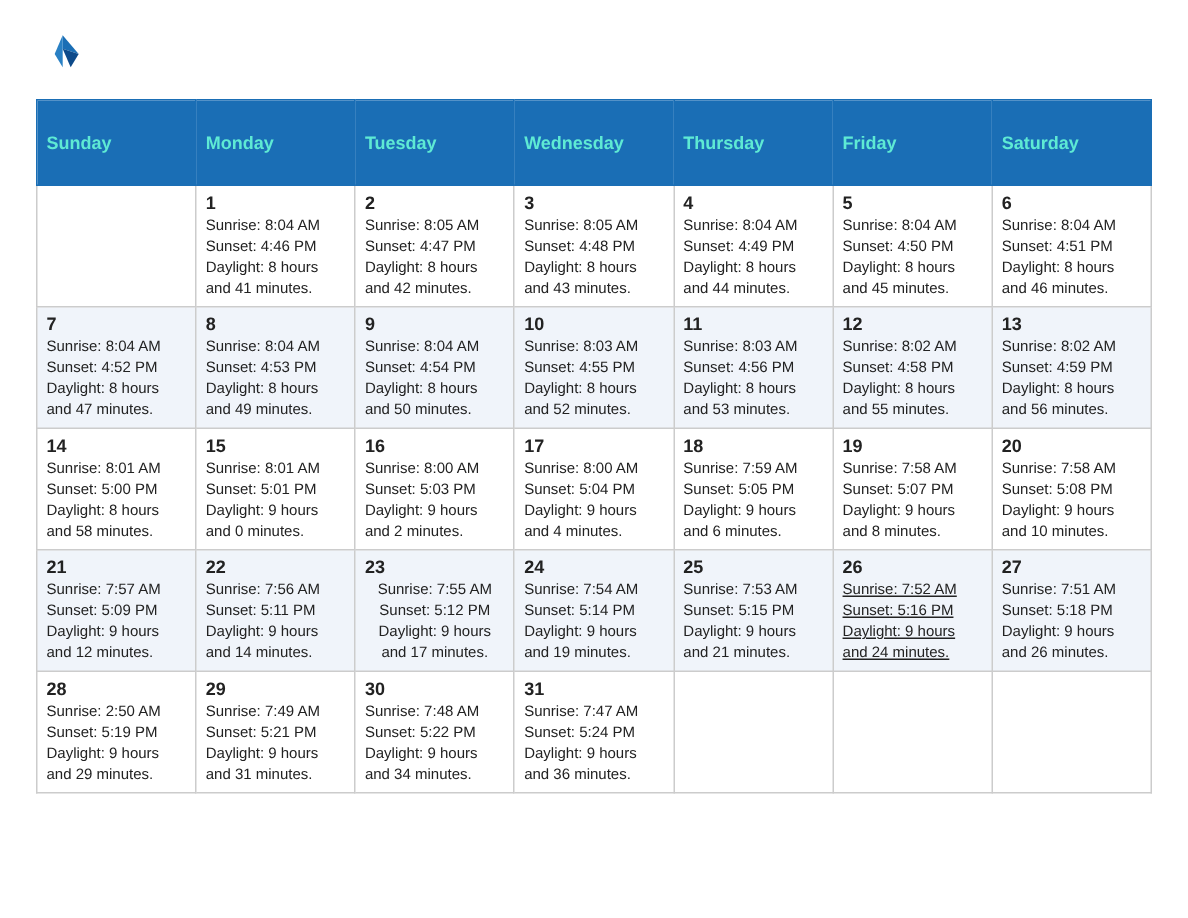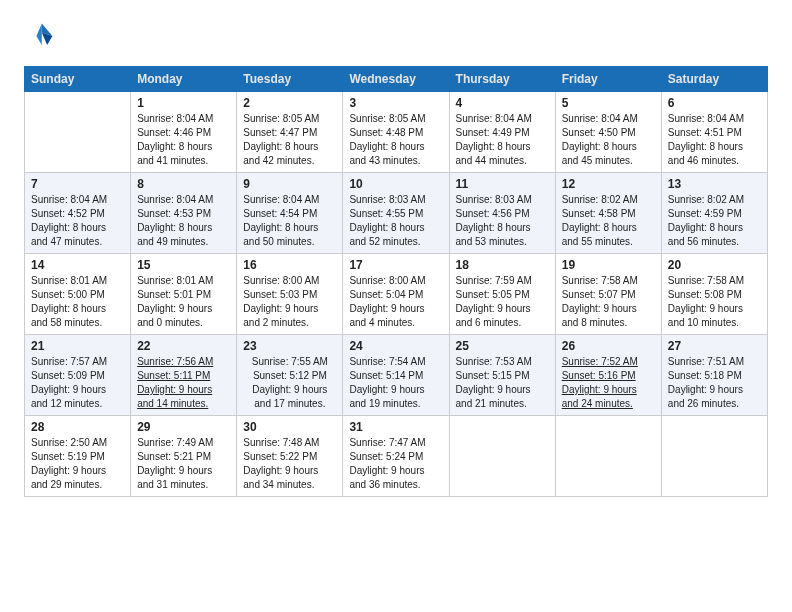--- a/index.html
+++ b/index.html
@@ -47,24 +47,24 @@
       font-size: 15px;
       color: #444;
     }
     table {
       width: 100%;
       border-collapse: collapse;
       table-layout: fixed;
     }
     thead tr th {
       background-color: #1a6eb5;
-      color: #e5e5e5;
+      color: #5eead4;
       font-size: 12px;
       font-weight: bold;
-      padding: 5px 6px;
+      padding: 21px 6px;
       text-align: left;
       border: 1px solid #1a6eb5;
     }
     tbody tr td {
       border: 1px solid #ccc;
       vertical-align: top;
       padding: 4px 6px;
       font-size: 10px;
       color: #222;
       height: 80px;
@@ -271,21 +271,21 @@
         <tr>
           <td>
             <span class="day-number">21</span>
             <div class="cell-content" style="white-space: pre-line;">Sunrise: 7:57 AM
 Sunset: 5:09 PM
 Daylight: 9 hours
 and 12 minutes.</div>
           </td>
           <td>
             <span class="day-number">22</span>
-            <div class="cell-content" style="white-space: pre-line; text-decoration: underline;">Sunrise: 7:56 AM
+            <div class="cell-content" style="white-space: pre-line;">Sunrise: 7:56 AM
 Sunset: 5:11 PM
 Daylight: 9 hours
 and 14 minutes.</div>
           </td>
           <td>
             <span class="day-number">23</span>
             <div class="cell-content" style="white-space: pre-line; text-align: center;">Sunrise: 7:55 AM
 Sunset: 5:12 PM
 Daylight: 9 hours
 and 17 minutes.</div>

